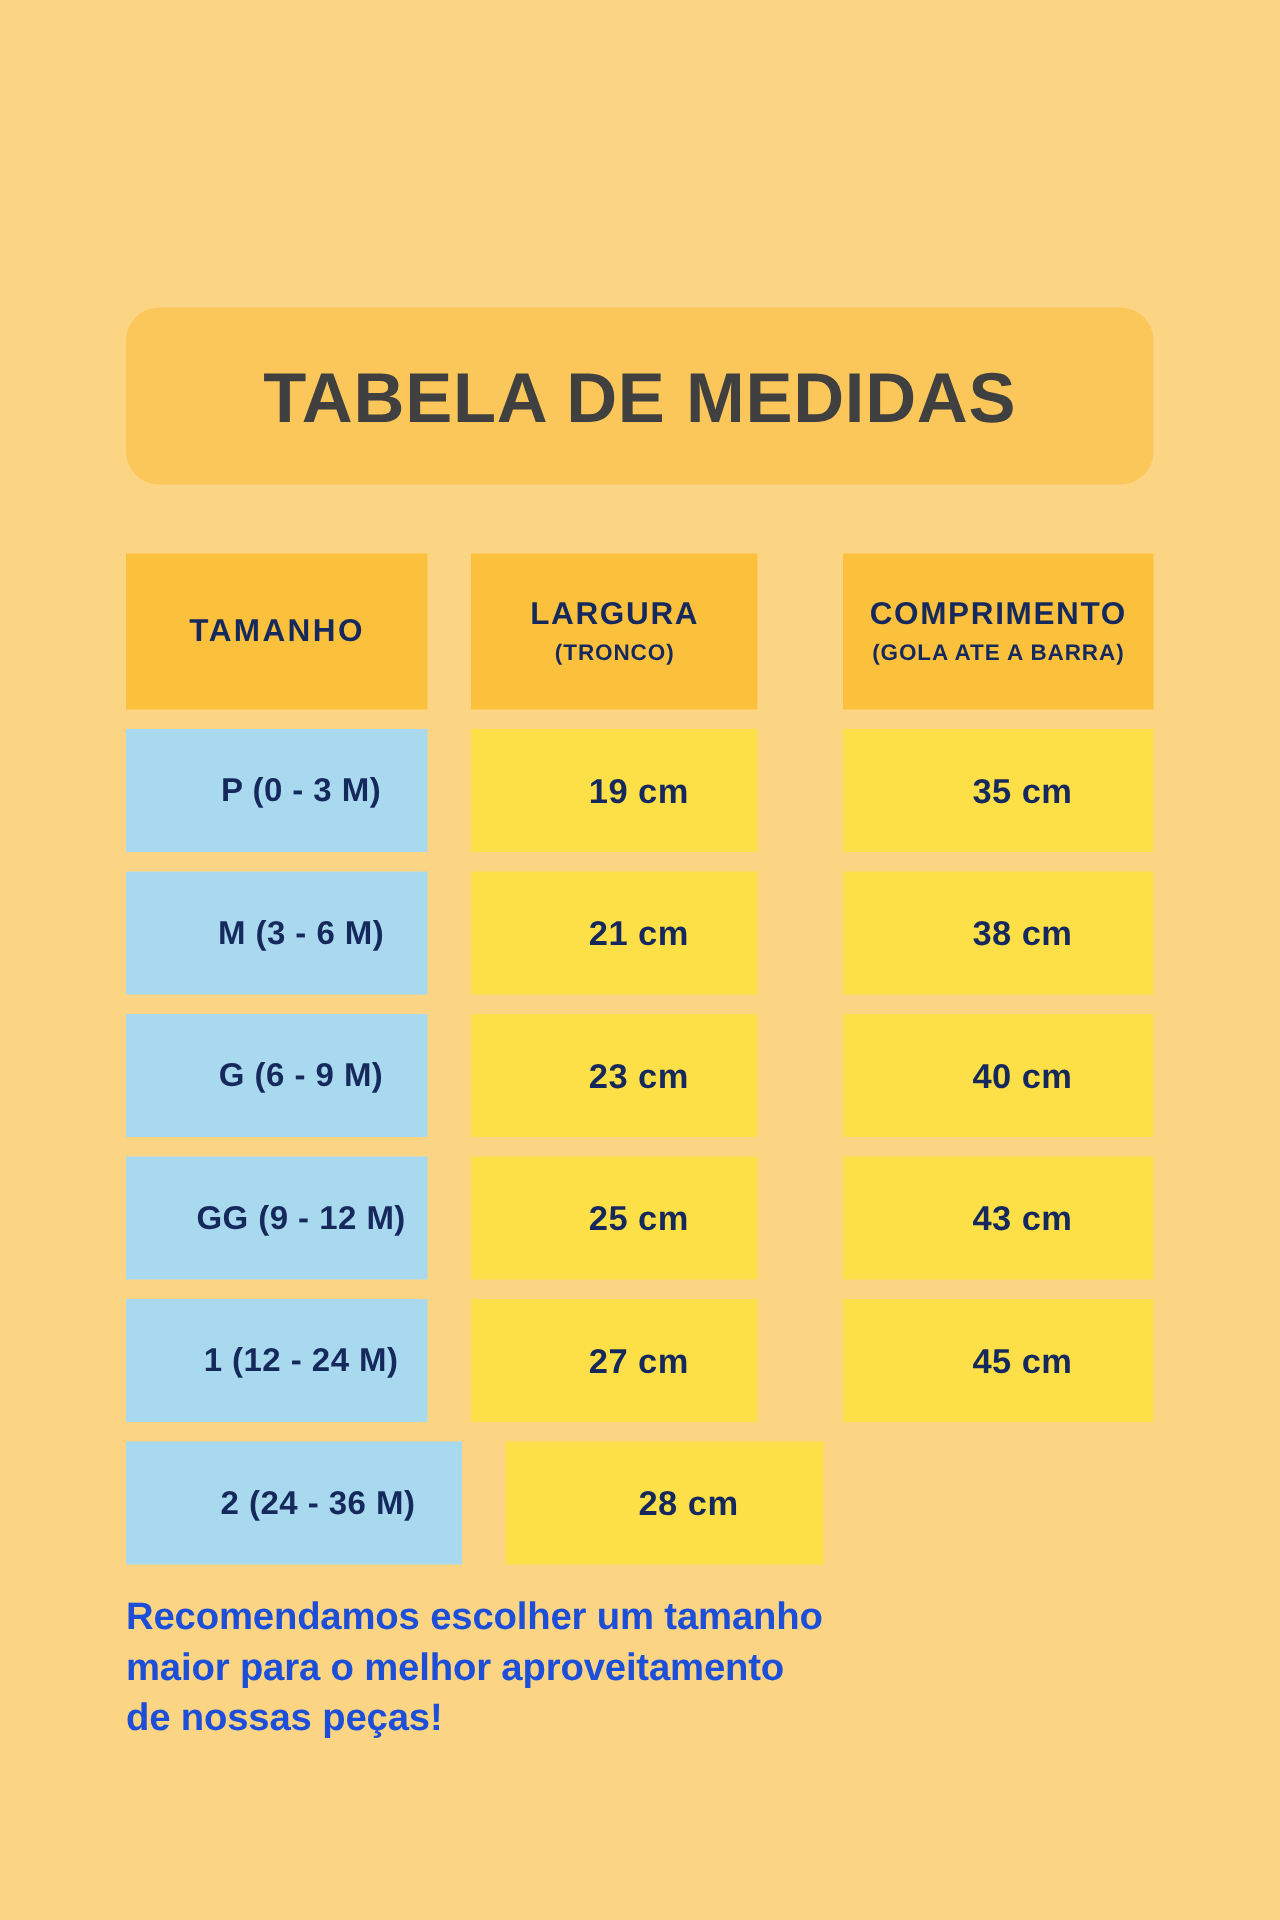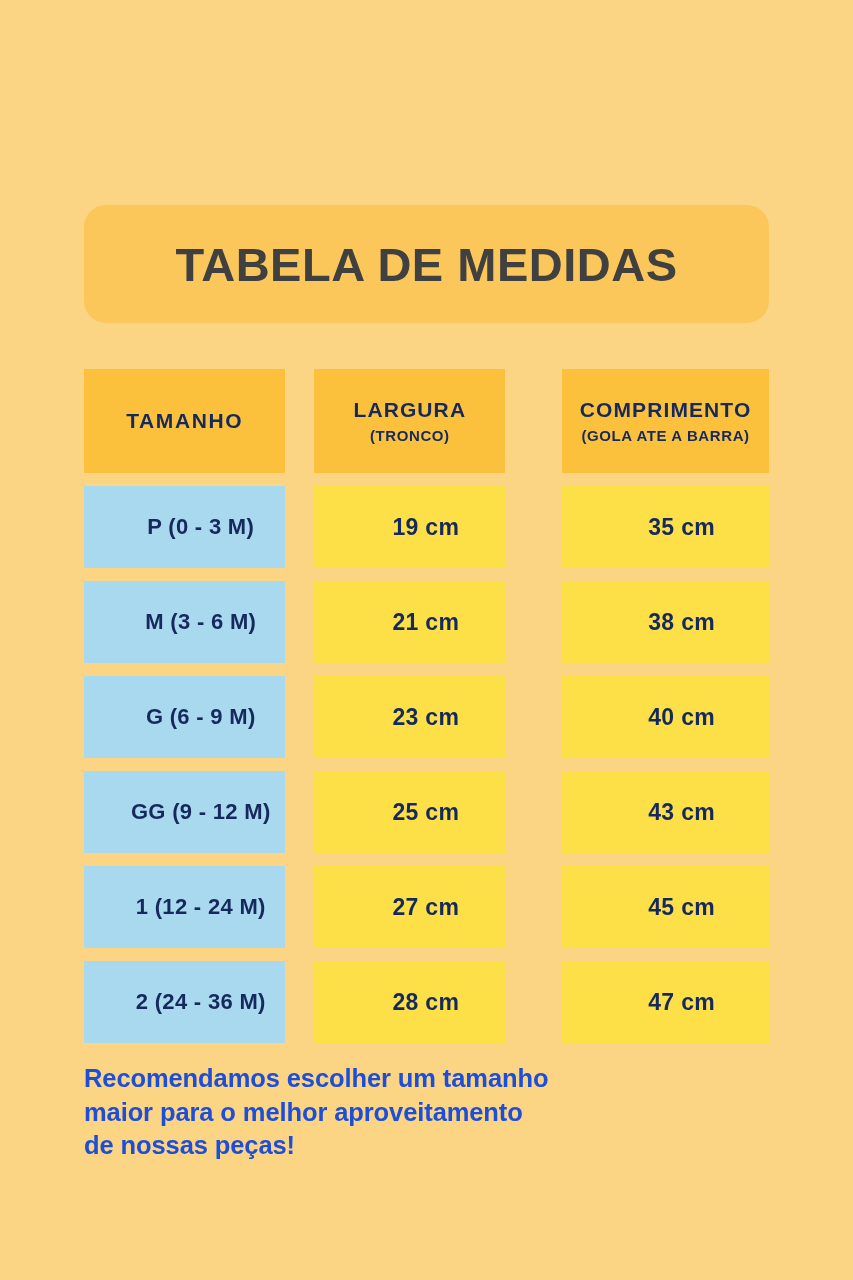--- a/index.html
+++ b/index.html
@@ -165,21 +165,20 @@
 
     <div class="row row-body">
       <div class="cell col-size">1 (12 - 24 M)</div>
       <div class="cell col-width">27 cm</div>
       <div class="cell col-length">45 cm</div>
     </div>
 
     <div class="row row-body">
       <div class="cell col-size">2 (24 - 36 M)</div>
       <div class="cell col-width">28 cm</div>
-      <div class="cell col-length">47 cm</div>
     </div>
 
   </div>
 
   <div class="note">
     <span>Recomendamos escolher um tamanho</span>
     <span>maior para o melhor aproveitamento</span>
     <span>de nossas peças!</span>
   </div>
 

